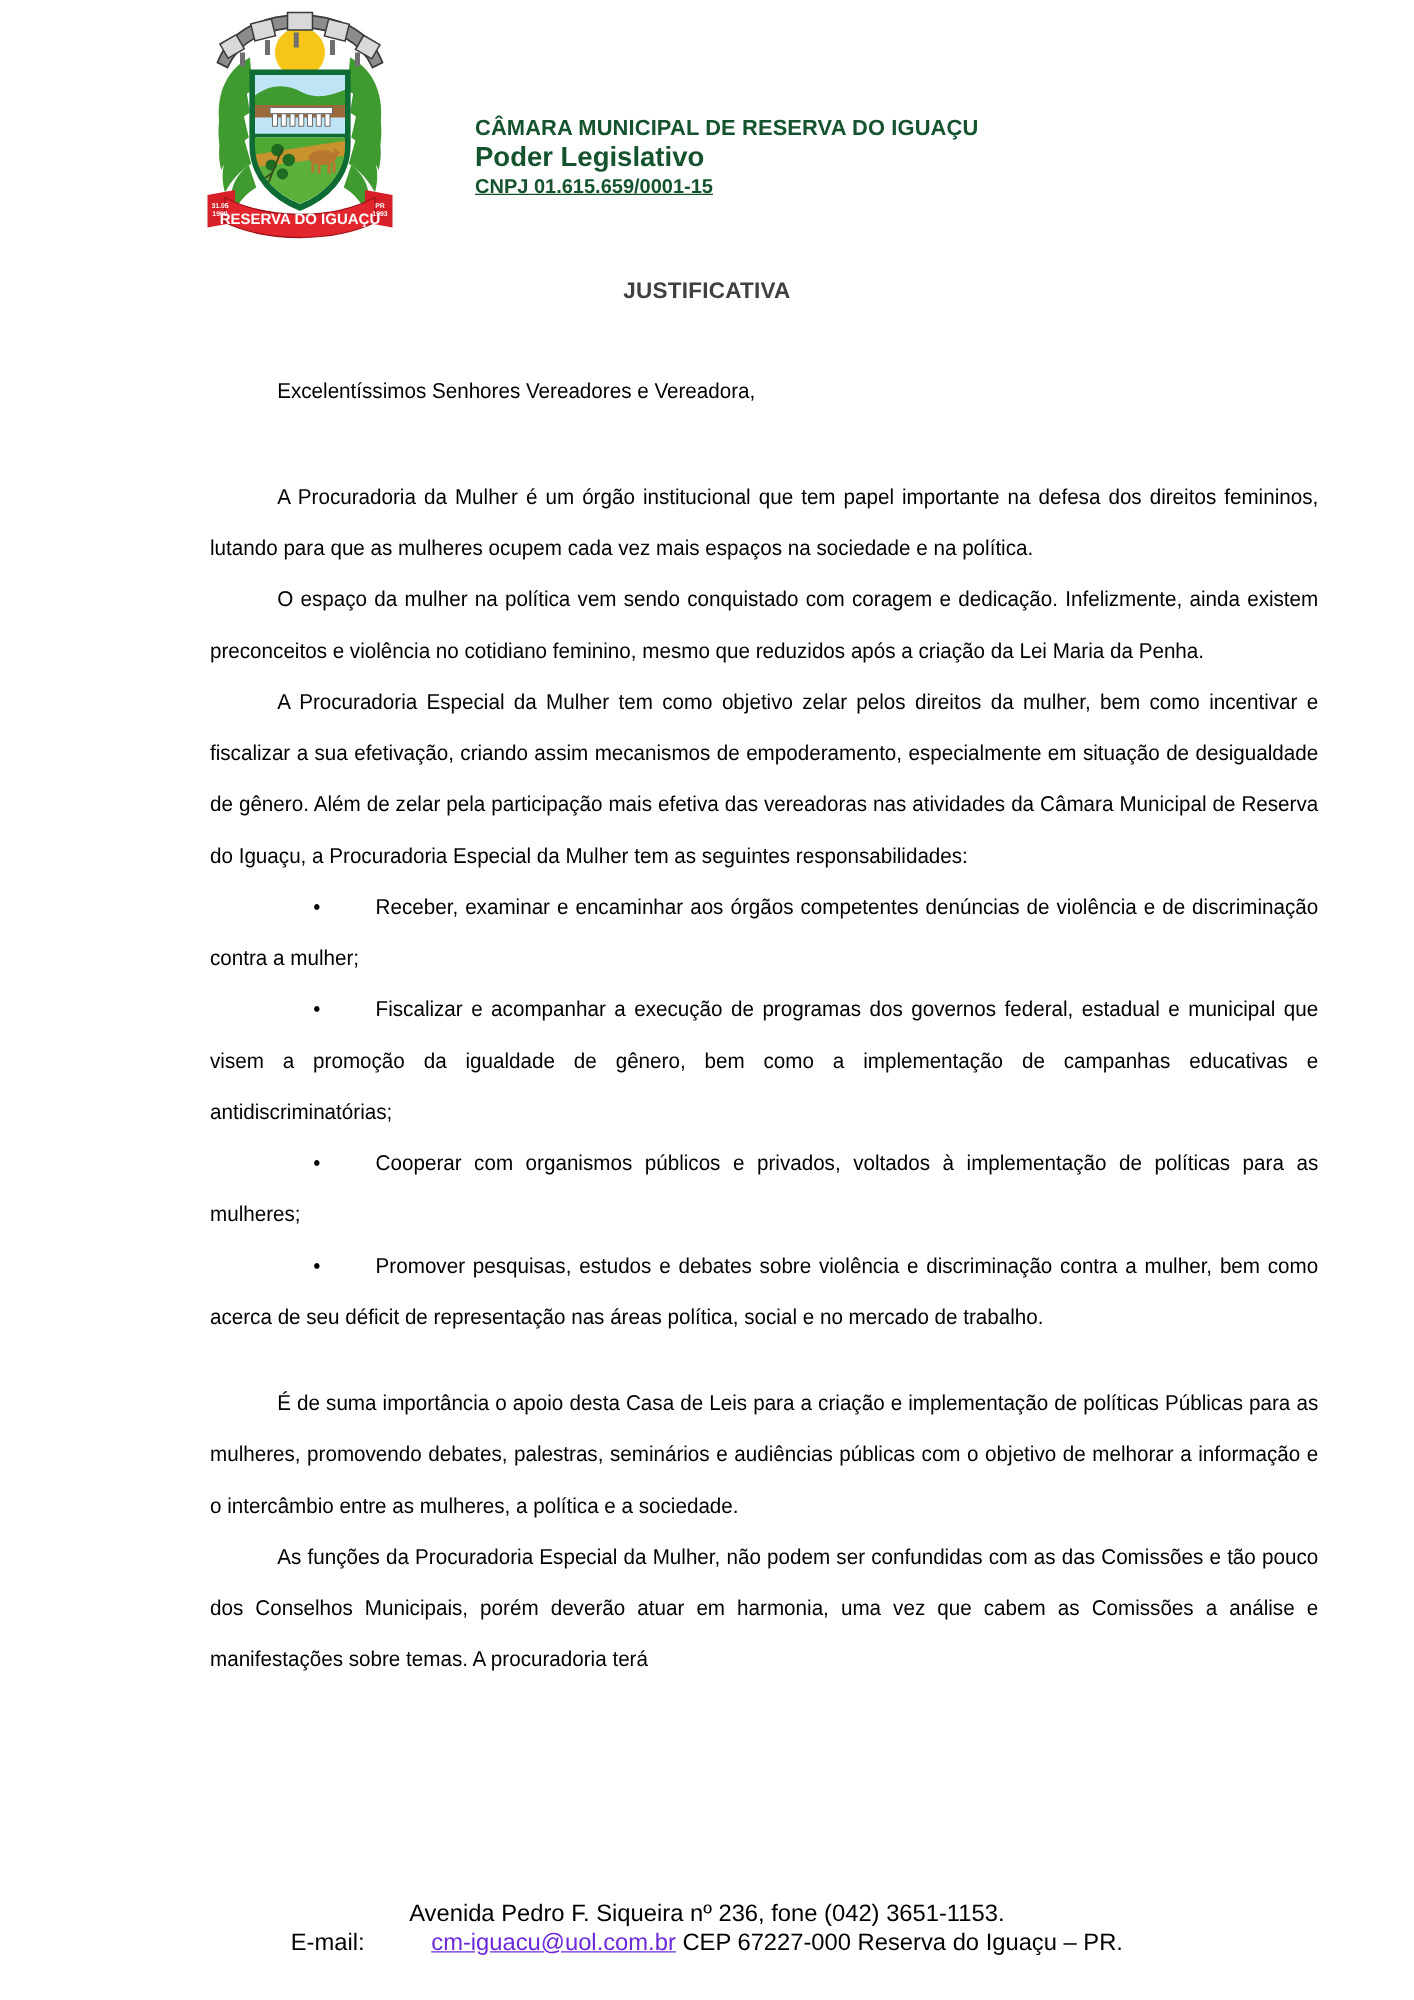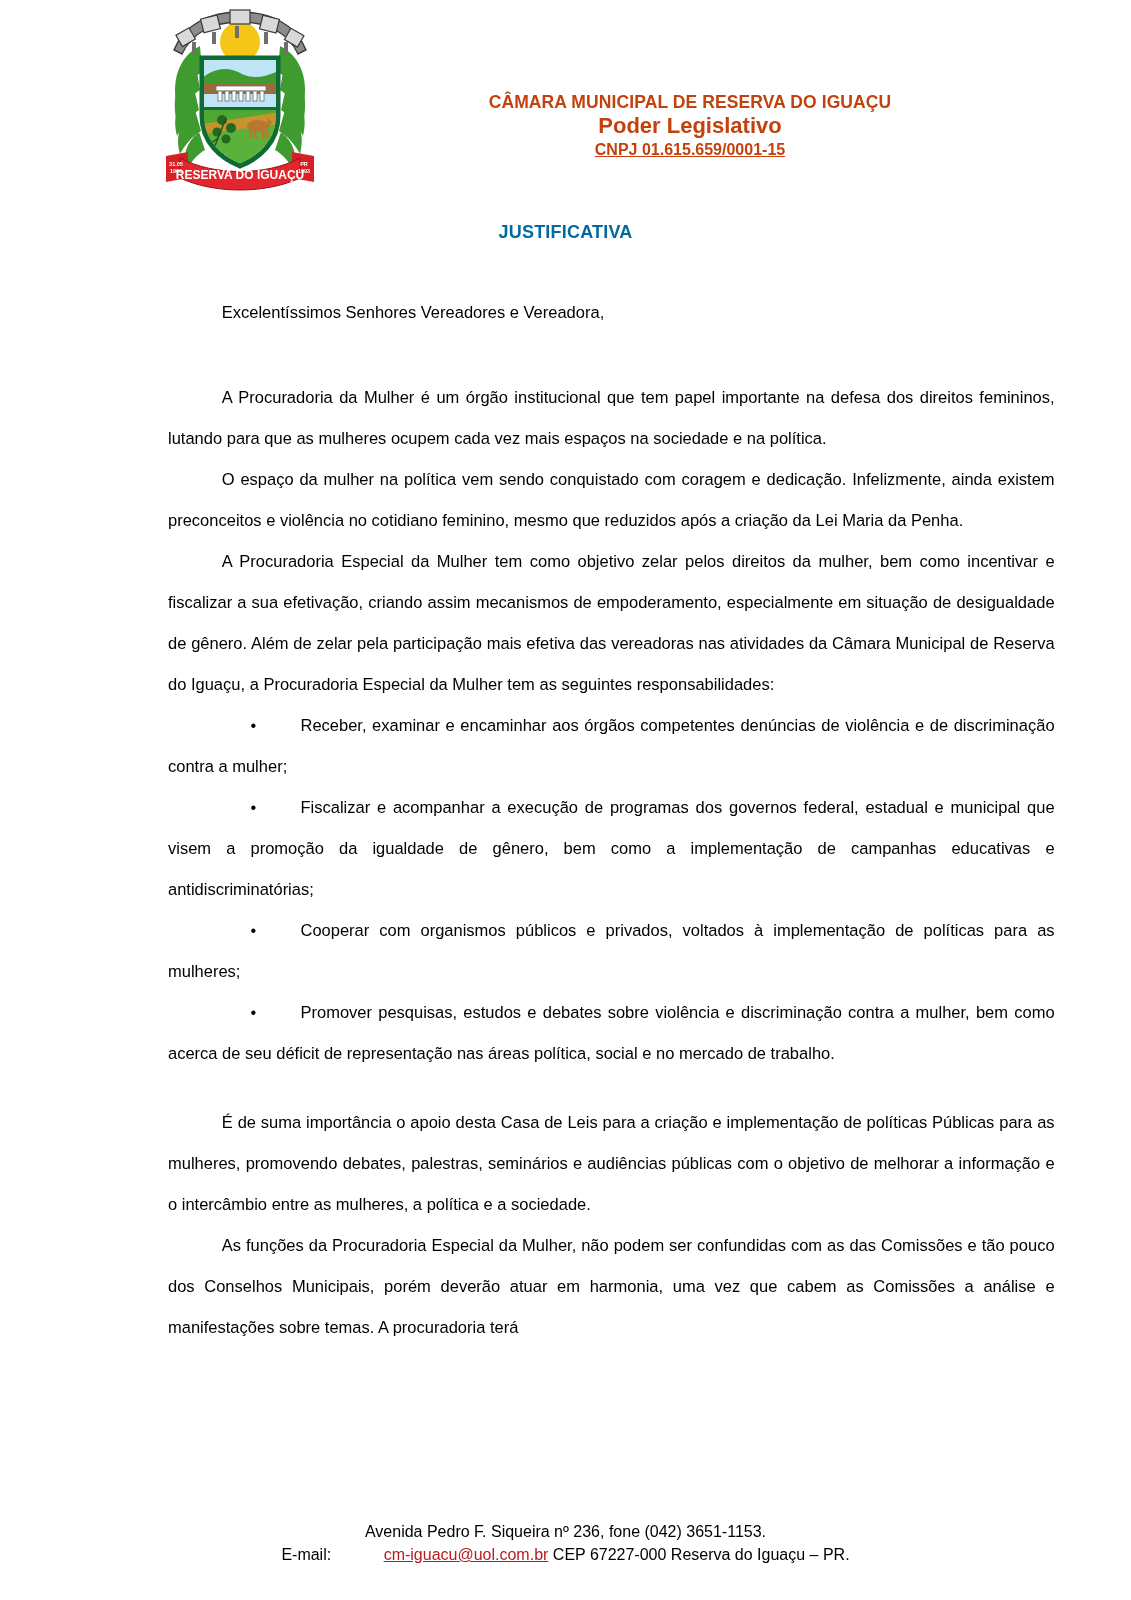--- a/index.html
+++ b/index.html
@@ -33,22 +33,21 @@
     left: 152px;
     top: 6px;
     width: 176px;
     height: 186px;
   }
   .header-text {
     position: absolute;
     left: 380px;
     top: 92px;
     width: 620px;
-    text-align: center;
-    color: #c2410c;
+    color: #14532d;
     font-weight: bold;
     line-height: 1.22;
   }
   .header-line1 {
     font-size: 17.5px;
     letter-spacing: 0.1px;
   }
   .header-line2 {
     font-size: 22px;
   }
@@ -59,21 +58,21 @@
 
   
   .doc-title {
     position: absolute;
     left: 0;
     top: 222px;
     width: 1131px;
     text-align: center;
     font-size: 18px;
     font-weight: bold;
-    color: #0369a1;
+    color: #404040;
     letter-spacing: 0.2px;
   }
   .body-area {
     position: absolute;
     left: 168px;
     top: 292px;
     width: 888px;
   }
   .para {
     font-size: 17.2px;
@@ -113,27 +112,27 @@
     font-size: 17px;
   }
 
   
   .footer {
     position: absolute;
     left: 0;
     bottom: 34px;
     width: 1131px;
     text-align: center;
-    font-size: 16px;
+    font-size: 19px;
     line-height: 23px;
     color: #000;
   }
   .footer a,
   .footer .email {
-    color: #b91c1c;
+    color: #6d28d9;
     text-decoration: underline;
     margin-left: 48px;
   }
 
   
   .para:last-child, .bullet-item:last-child { text-align-last: left; }
 </style>
 </head>
 <body>
 

